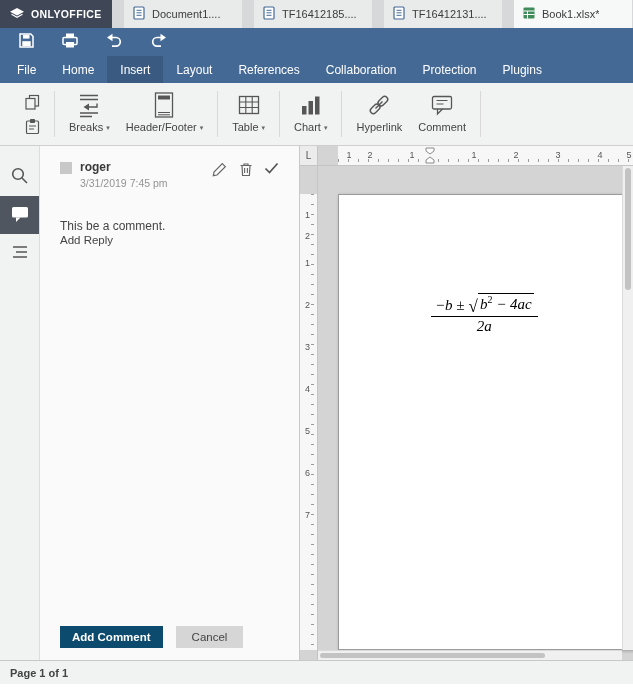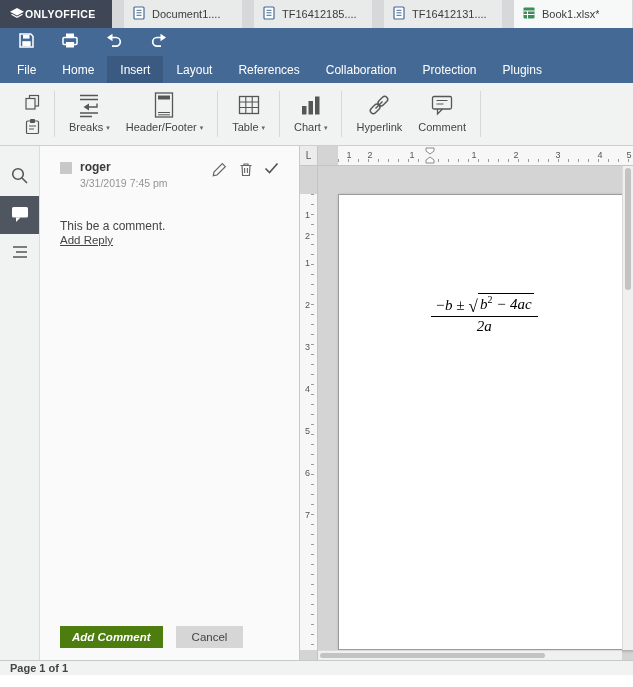--- a/index.html
+++ b/index.html
@@ -2,21 +2,21 @@
 <html><head>
 <meta charset="utf-8">
 <style>
   * { margin:0; padding:0; box-sizing:border-box; }
   html,body { width:633px; height:687px; }
   body { font-family:"Liberation Sans","DejaVu Sans",sans-serif; font-size:12px; color:#444; background:#fff; }
   .app { position:relative; width:633px; height:687px; overflow:hidden; background:#fff; }
 
   
   .tabbar { height:28px; background:#d7d8da; display:flex; align-items:stretch; }
-  .brand-tab { width:112px; background:#3f4757; color:#fff; display:flex; align-items:center; padding:0 9px; cursor:pointer; }
+  .brand-tab { width:112px; background:#3f4757; color:#fff; display:flex; align-items:center; gap:6px; padding:0 9px; cursor:pointer; }
   .brand-label { font-size:10.5px; font-weight:700; letter-spacing:.4px; white-space:nowrap; }
   .tab { width:118px; margin-left:12px; background:#e9eaea; display:flex; align-items:center; gap:6px; padding:0 8px; cursor:pointer; }
   .tab.active { background:#f7f8f8; }
   .tab-label { font-size:11px; color:#3c3c3c; white-space:nowrap; overflow:hidden; }
 
   
   .quickbar { height:28px; background:#446995; display:flex; align-items:center; gap:24px; padding:0 16px; }
   .qbtn { background:none; border:none; padding:0; width:20px; height:20px; display:flex; align-items:center; justify-content:center; cursor:pointer; }
   .menubar { height:27px; background:#446995; display:flex; align-items:stretch; padding:0 4px; }
   .menu-item { color:#ffffff; font-size:12px; display:flex; align-items:center; padding:0 13px; cursor:pointer; background:none; border:none; font-family:inherit; }
@@ -40,25 +40,25 @@
 
   
   .comments-panel { width:260px; background:#fafafa; border-right:1px solid #c8c8c8; display:flex; flex-direction:column; padding:14px 20px 12px 20px; }
   .comment-head { display:flex; align-items:flex-start; }
   .avatar { width:12px; height:12px; background:#c8c8c8; margin:2px 8px 0 0; flex:none; }
   .author { font-weight:700; font-size:12px; color:#3a3a3a; }
   .date { font-size:10.5px; color:#949494; margin-top:3px; }
   .actions { margin-left:auto; display:flex; gap:11px; padding-top:2px; }
   .action-btn { background:none; border:none; padding:0; width:15px; height:15px; cursor:pointer; }
   .comment-text { margin-top:30px; font-size:12px; color:#444; }
-  .add-reply { margin-top:11px; font-size:11.5px; color:#444; text-decoration:underline; cursor:pointer; width:max-content; }
+  .add-reply { margin-top:11px; font-size:11.5px; color:#444; cursor:pointer; width:max-content; }
   .spacer { flex:1; }
   .reply-editor textarea { width:100%; height:66px; resize:none; border:1px solid #ababab; background:#fff; font-family:inherit; font-size:12px; color:#444; padding:6px 9px; display:block; }
   .editor-buttons { display:flex; gap:13px; margin-top:10px; }
-  .btn-primary { background:#4d7c0f; color:#fff; border:none; padding:5px 12px; font-size:11.5px; font-weight:600; font-family:inherit; cursor:pointer;font-style:italic; }
+  .btn-primary { background:#0c4a6e; color:#fff; border:none; padding:5px 12px; font-size:11.5px; font-weight:600; font-family:inherit; cursor:pointer; }
   .btn-secondary { background:#d6d6d6; color:#444; border:none; padding:5px 16px; font-size:11.5px; font-family:inherit; cursor:pointer; }
 
   
   .docarea { flex:1; position:relative; background:#d4d4d4; overflow:hidden; }
   .ruler-corner { position:absolute; left:0; top:0; width:18px; height:20px; background:#ececec; border-right:1px solid #c4c4c4; border-bottom:1px solid #c4c4c4; font-size:10px; color:#555; display:flex; align-items:center; justify-content:center; cursor:pointer; }
   .hruler { position:absolute; left:18px; top:0; right:0; height:20px; background:#d4d4d4; border-bottom:1px solid #c4c4c4; }
   .hruler .white { position:absolute; left:20px; top:0; right:0; bottom:0; background:#f7f7f7; }
   .hr-ticks { position:absolute; left:20px; right:0; bottom:3px; height:3px; background:repeating-linear-gradient(to right,#9a9a9a 0 1px,transparent 1px 10px); }
   .hnum { position:absolute; top:4px; transform:translateX(-50%); font-size:9px; color:#555; }
   .vruler { position:absolute; left:0; top:20px; width:18px; bottom:0; background:#d4d4d4; border-right:1px solid #c4c4c4; }
@@ -77,21 +77,21 @@
   .frac { display:inline-flex; flex-direction:column; align-items:center; }
   .num { display:flex; align-items:baseline; gap:4px; padding:0 4px 2px; border-bottom:1px solid #000; }
   .sqrt { display:inline-flex; align-items:stretch; }
   .radical { font-size:17px; line-height:1; align-self:flex-end; transform:translateY(2px); }
   .radicand { border-top:1px solid #000; padding:0 2px; white-space:nowrap; }
   .radicand sup { font-size:10px; }
   .it { font-style:italic; }
   .den { padding-top:1px; }
 
   
-  .statusbar { height:15px; background:#f1f2f2; border-top:1px solid #c8c8c8; display:flex; align-items:center; padding:0 10px; font-size:11px; font-weight:700; color:#444; }
+  .statusbar { height:24px; background:#f1f2f2; border-top:1px solid #c8c8c8; display:flex; align-items:center; padding:0 10px; font-size:11px; font-weight:700; color:#444; }
 </style>
 </head>
 <body>
 
 <div class="app">
 
   <div class="tabbar">
     <div class="brand-tab">
       <span>
         <svg width="16" height="15" viewBox="0 0 16 15">

